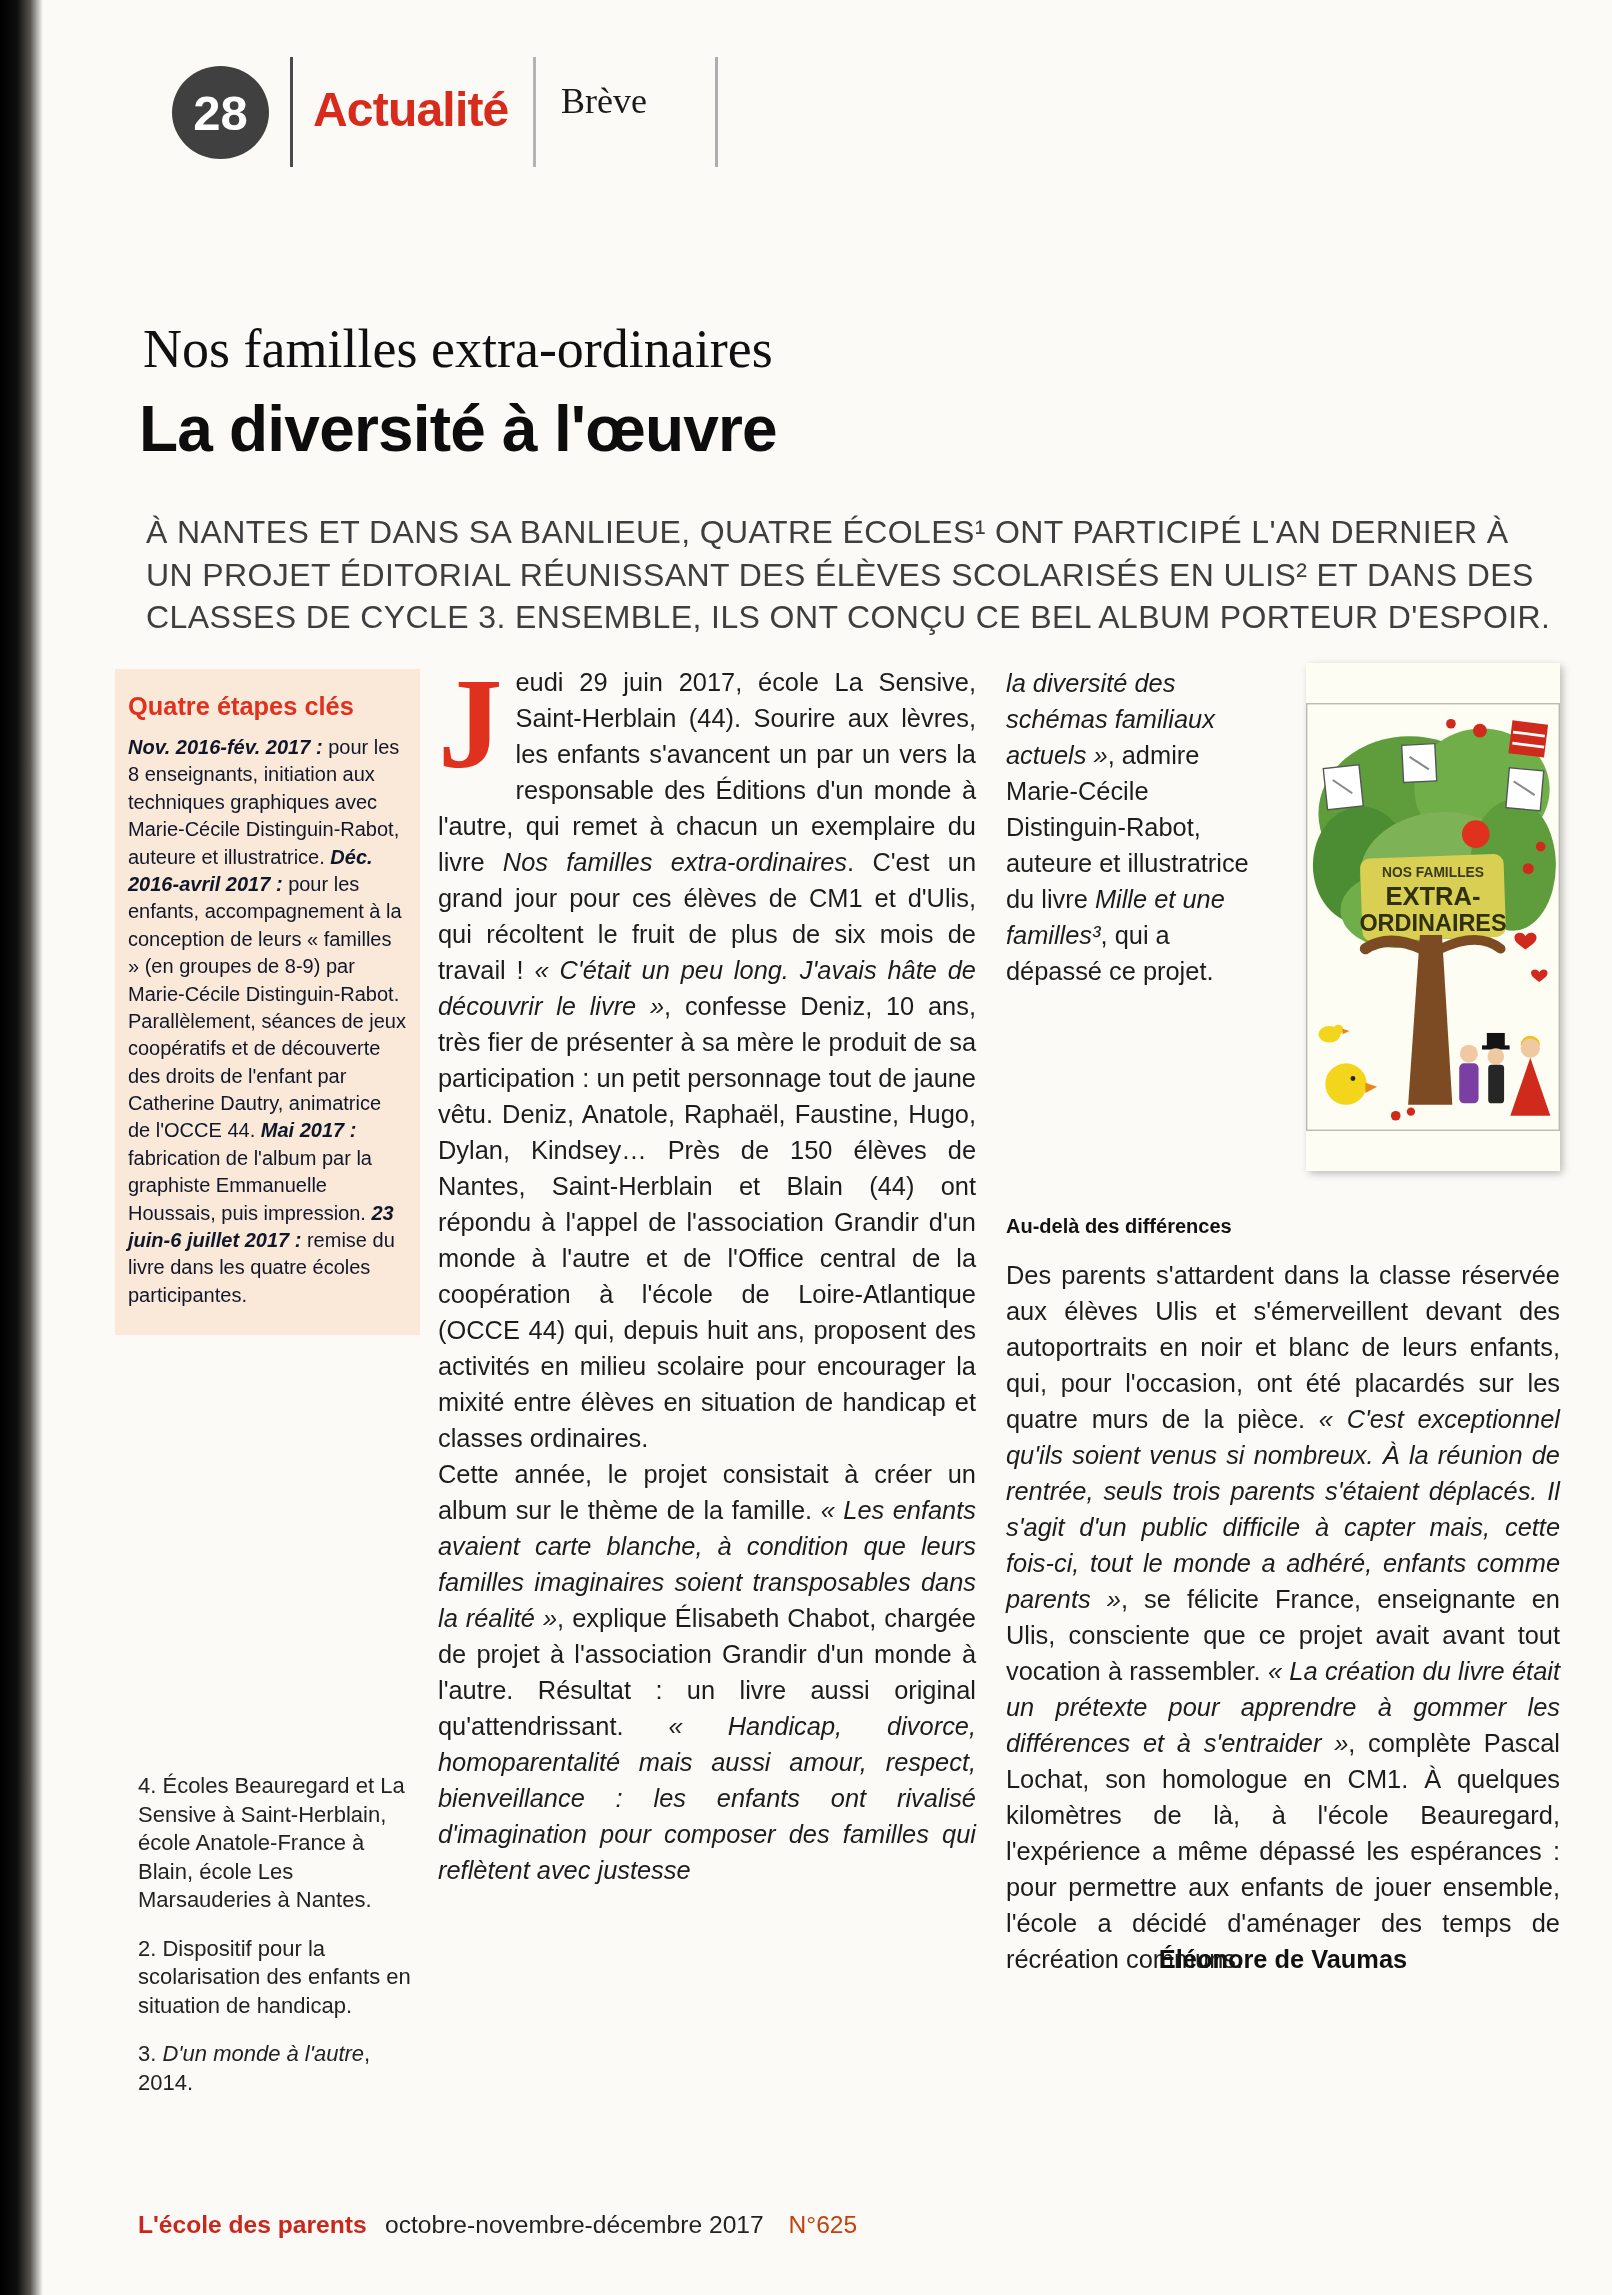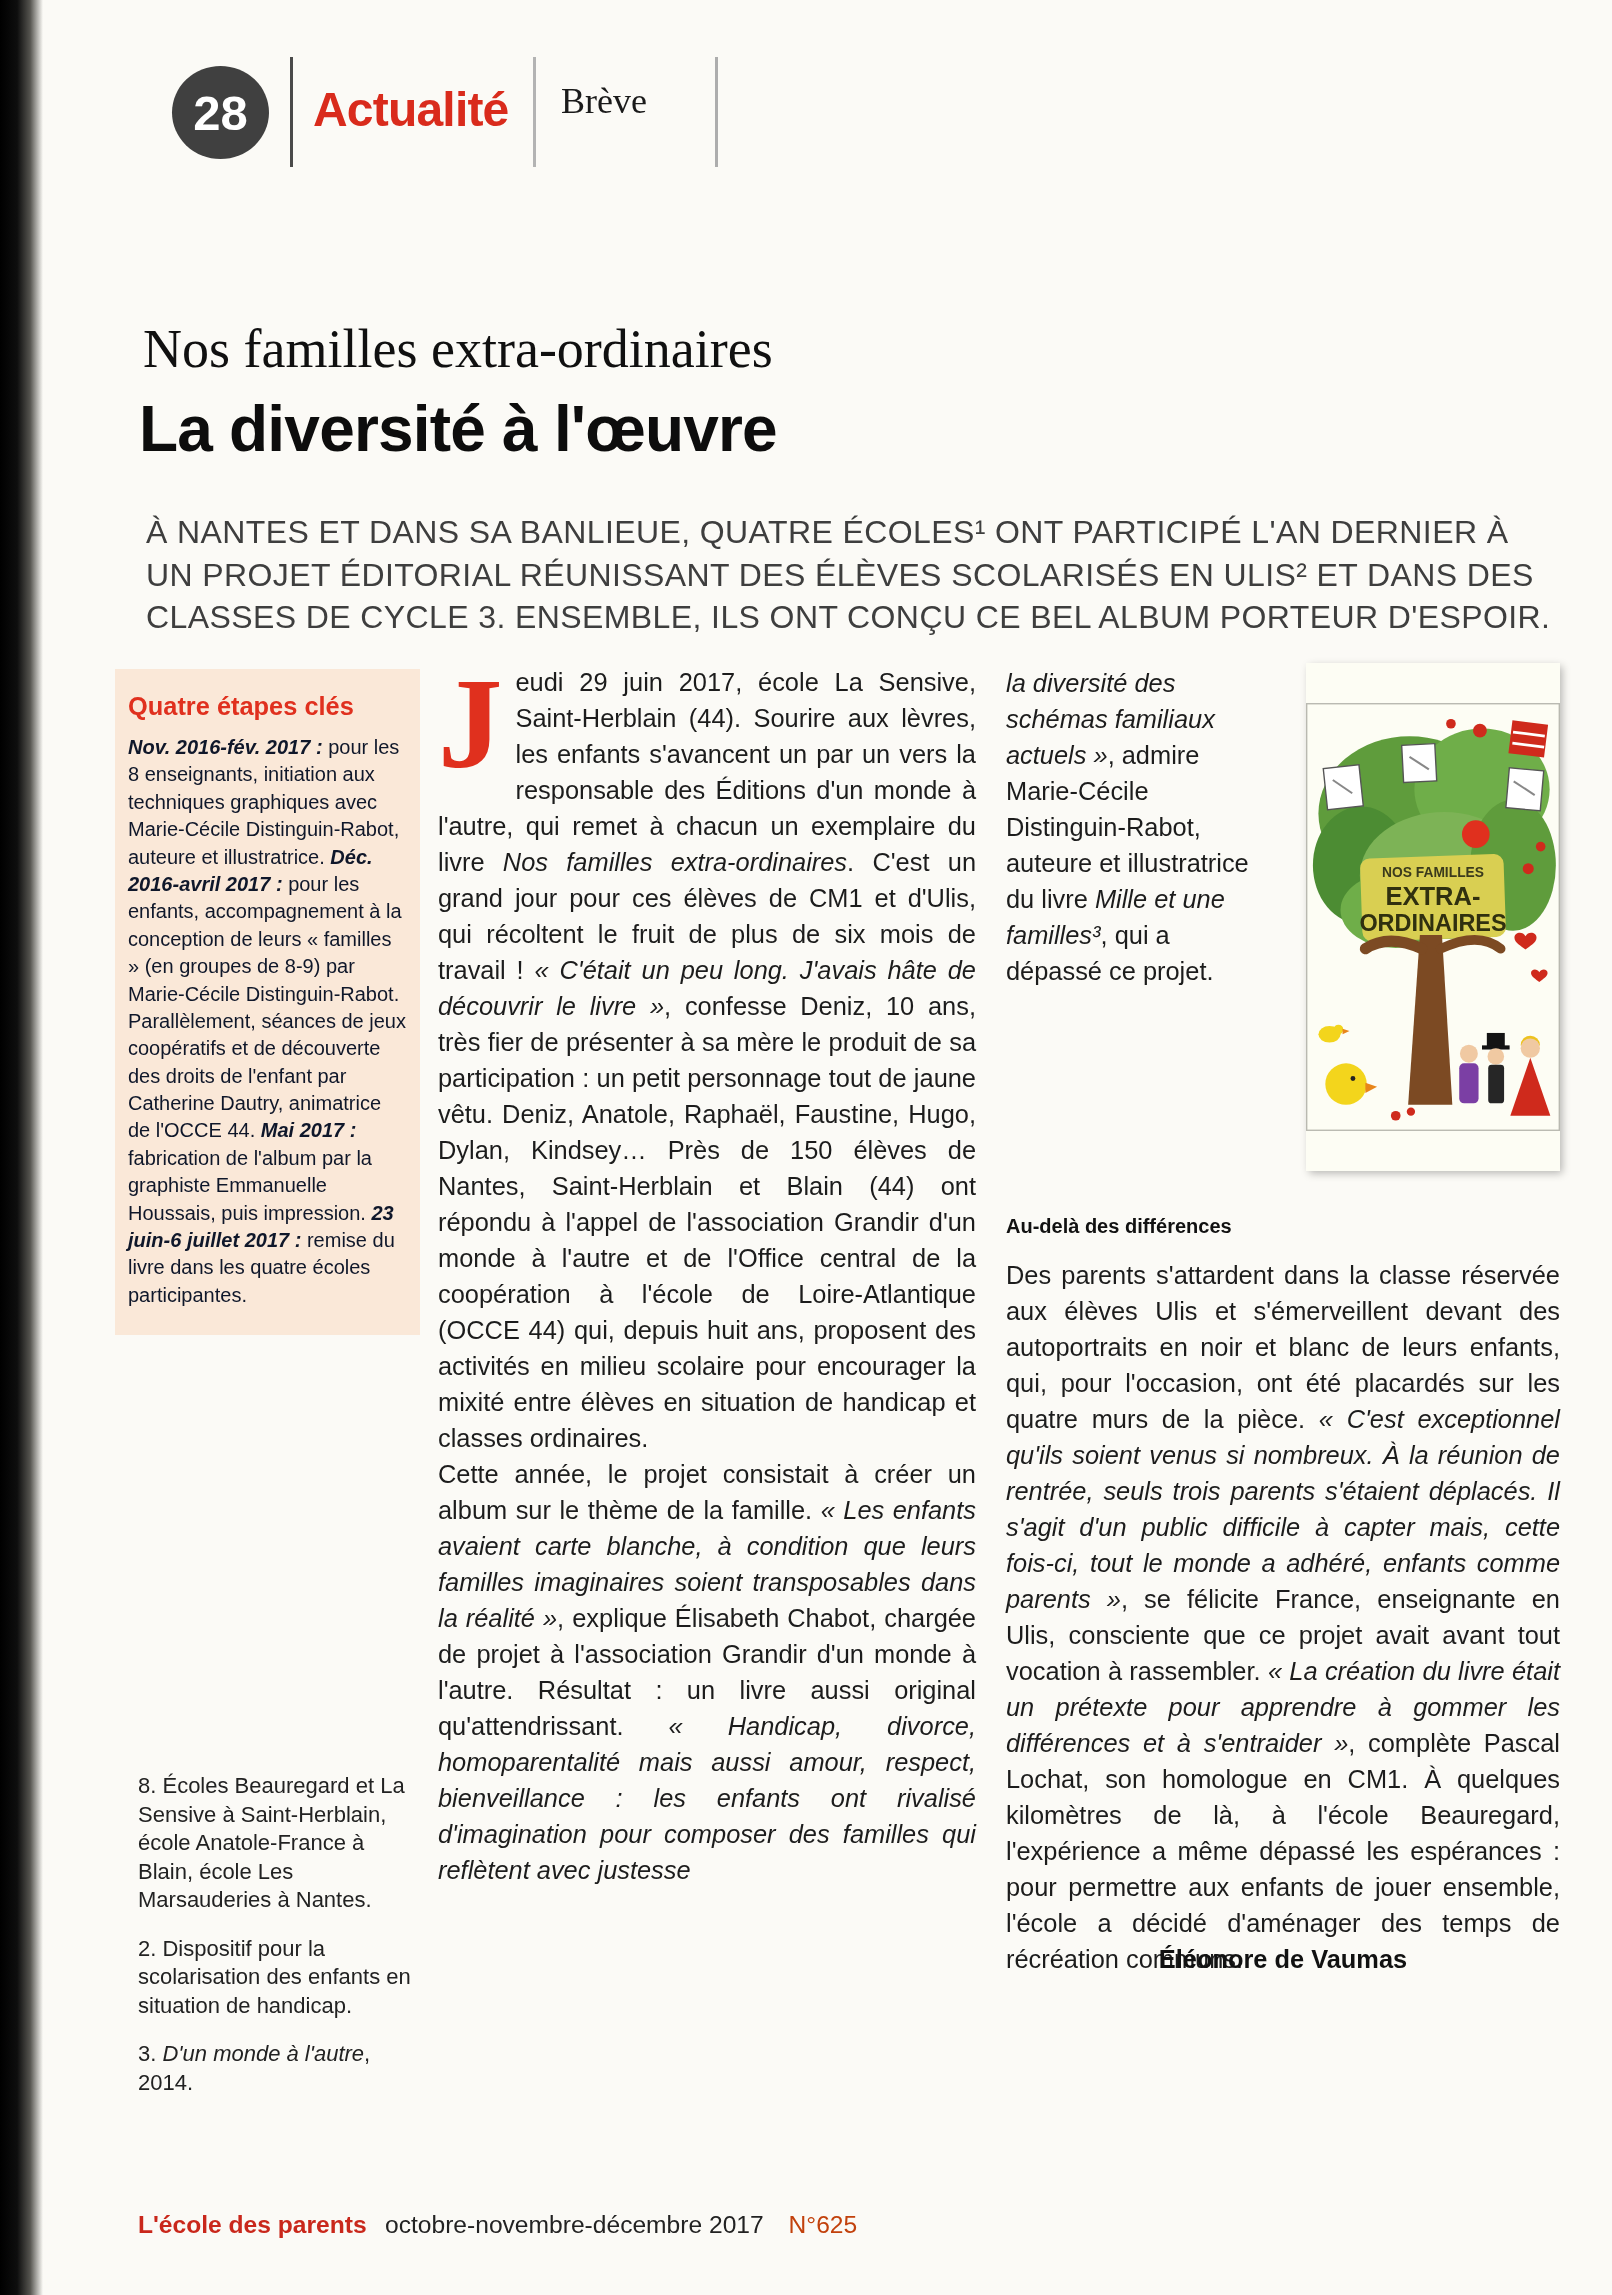--- a/index.html
+++ b/index.html
@@ -110,21 +110,21 @@
 <p class="standfirst">À NANTES ET DANS SA BANLIEUE, QUATRE ÉCOLES¹ ONT PARTICIPÉ L'AN DERNIER À UN PROJET ÉDITORIAL RÉUNISSANT DES ÉLÈVES SCOLARISÉS EN ULIS² ET DANS DES CLASSES DE CYCLE 3. ENSEMBLE, ILS ONT CONÇU CE BEL ALBUM PORTEUR D'ESPOIR.</p>
 
 <div class="col-left">
   <div class="keybox">
     <h3>Quatre étapes clés</h3>
     <p class="kb-text"><span style="font-style: italic; font-weight: bold;">Nov. 2016-fév. 2017 : </span><span>pour les 8 enseignants, initiation aux techniques graphiques avec Marie-Cécile Distinguin-Rabot, auteure et illustratrice. </span><span style="font-style: italic; font-weight: bold;">Déc. 2016-avril 2017 : </span><span>pour les enfants, accompagnement à la conception de leurs « familles » (en groupes de 8-9) par Marie-Cécile Distinguin-Rabot. Parallèlement, séances de jeux coopératifs et de découverte des droits de l'enfant par Catherine Dautry, animatrice de l'OCCE 44. </span><span style="font-style: italic; font-weight: bold;">Mai 2017 : </span><span>fabrication de l'album par la graphiste Emmanuelle Houssais, puis impression. </span><span style="font-style: italic; font-weight: bold;">23 juin-6 juillet 2017 : </span><span>remise du livre dans les quatre écoles participantes.</span></p>
   </div>
 </div>
 
 <div class="footnotes">
-  <p class="fn"><span>8. Écoles Beauregard et La Sensive à Saint-Herblain, école Anatole-France à Blain, école Les Marsauderies à Nantes.</span></p>
+  <p class="fn"><span>4. Écoles Beauregard et La Sensive à Saint-Herblain, école Anatole-France à Blain, école Les Marsauderies à Nantes.</span></p>
   <p class="fn"><span>2. Dispositif pour la scolarisation des enfants en situation de handicap.</span></p>
   <p class="fn"><span>3. </span><span style="font-style: italic;">D'un monde à l'autre</span><span>, 2014.</span></p>
 </div>
 
 <div class="col-mid">
   <p><span class="dropcap">J</span><span><span>eudi 29 juin 2017, école La Sensive, Saint-Herblain (44). Sourire aux lèvres, les enfants s'avancent un par un vers la responsable des Éditions d'un monde à l'autre, qui remet à chacun un exemplaire du livre </span><span style="font-style: italic;">Nos familles extra-ordinaires</span><span>. C'est un grand jour pour ces élèves de CM1 et d'Ulis, qui récoltent le fruit de plus de six mois de travail ! </span><span style="font-style: italic;">« C'était un peu long. J'avais hâte de découvrir le livre »</span><span>, confesse Deniz, 10 ans, très fier de présenter à sa mère le produit de sa participation : un petit personnage tout de jaune vêtu. Deniz, Anatole, Raphaël, Faustine, Hugo, Dylan, Kindsey… Près de 150 élèves de Nantes, Saint-Herblain et Blain (44) ont répondu à l'appel de l'association Grandir d'un monde à l'autre et de l'Office central de la coopération à l'école de Loire-Atlantique (OCCE 44) qui, depuis huit ans, proposent des activités en milieu scolaire pour encourager la mixité entre élèves en situation de handicap et classes ordinaires.</span></span></p>
   <p><span><span>Cette année, le projet consistait à créer un album sur le thème de la famille. </span><span style="font-style: italic;">« Les enfants avaient carte blanche, à condition que leurs familles imaginaires soient transposables dans la réalité »</span><span>, explique Élisabeth Chabot, chargée de projet à l'association Grandir d'un monde à l'autre. Résultat : un livre aussi original qu'attendrissant. </span><span style="font-style: italic;">« Handicap, divorce, homoparentalité mais aussi amour, respect, bienveillance : les enfants ont rivalisé d'imagination pour composer des familles qui reflètent avec justesse</span></span></p>
 </div>
 
 <div class="col-right">

